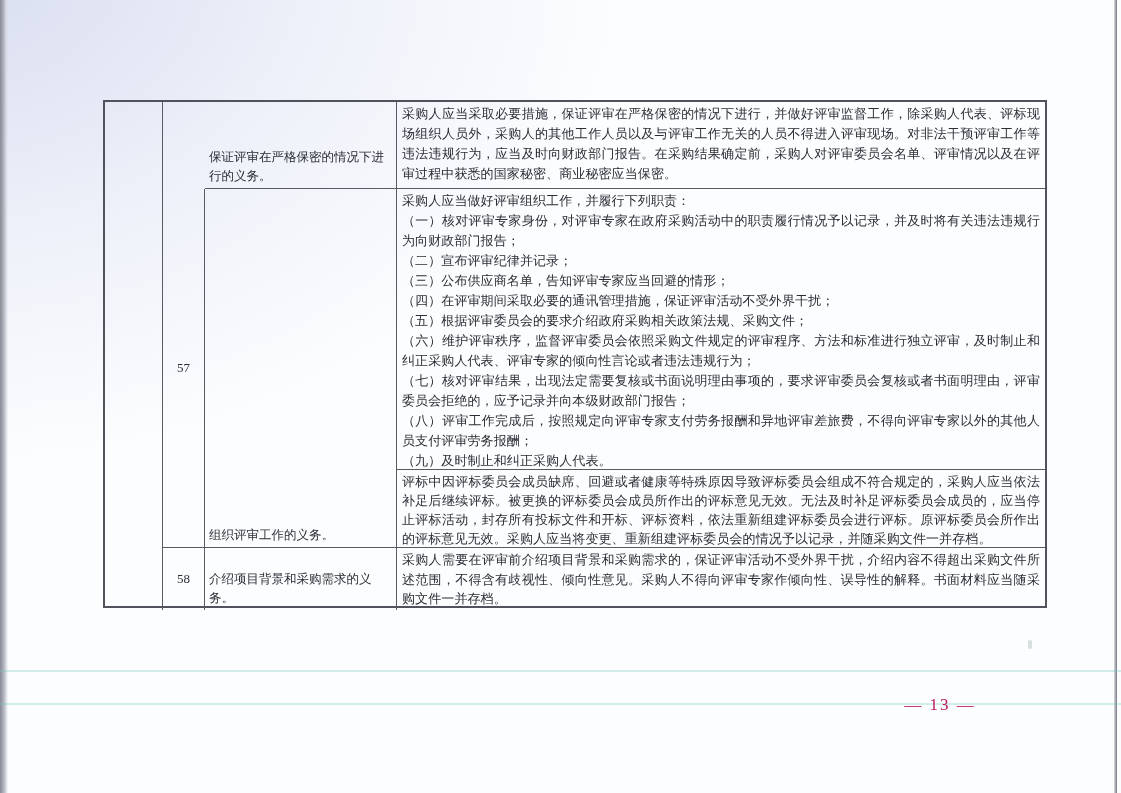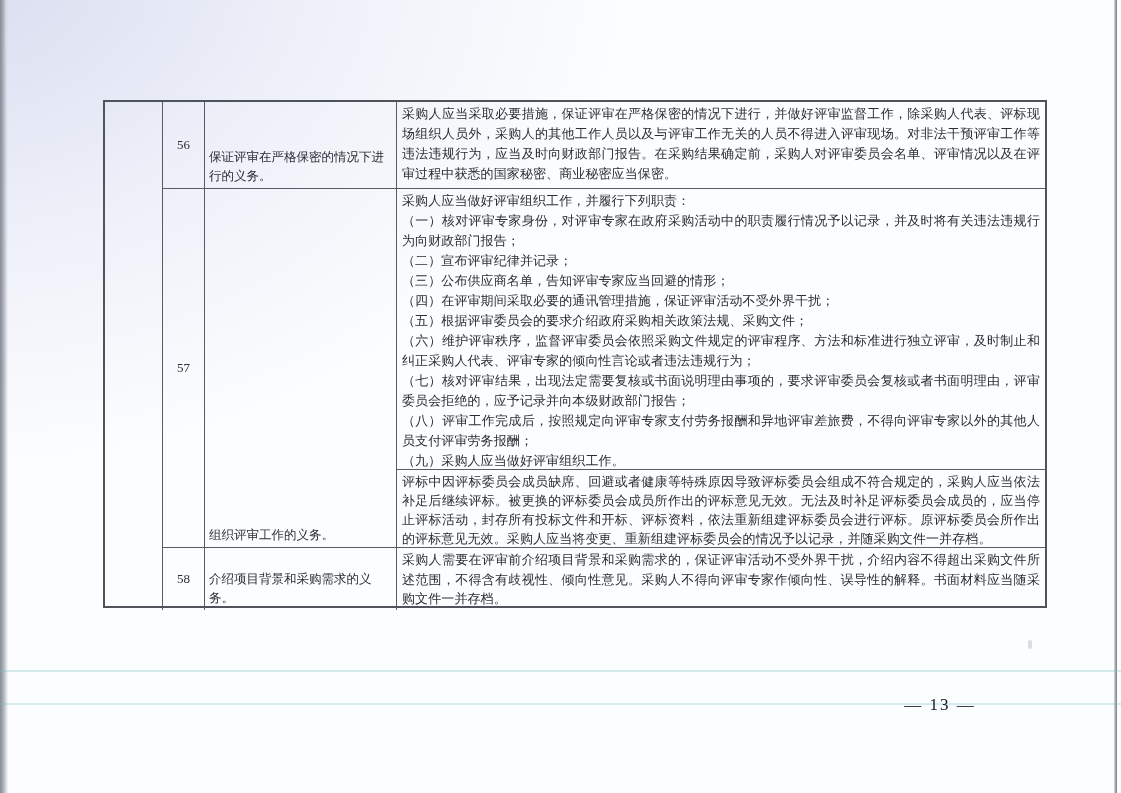--- a/index.html
+++ b/index.html
@@ -53,42 +53,39 @@
   .c-title57{grid-area:2/3/4/4;}
   .c-det57a{grid-area:2/4/3/5;}
   .c-det57b{grid-area:3/4/4/5;}
   .c-num58 {grid-area:4/2/5/3;}
   .c-title58{grid-area:4/3/5/4;}
   .c-det58 {grid-area:4/4/5/5;}
 
   
   .page-number{
     position:absolute;left:880px;top:695px;width:120px;
-    font-size:17px;color:#0f172a;letter-spacing:2px;text-align:center;
+    font-size:17px;color:#be185d;letter-spacing:2px;text-align:center;
   }
 </style>
 </head>
 <body>
 
 <div class="page">
 
   <div class="tint-topleft"></div>
   <div class="edge-left"></div>
   <div class="edge-right"></div>
   <div class="scan-line l1"></div>
   <div class="scan-line l2"></div>
   <div class="speck"></div>
 
   <div class="doc-table">
 
     <div class="cell br c-empty"></div>
 
-    <div class="cell br bb cell-num c-num56">
-      <span>56</span>
-    </div>
     <div class="cell br bb cell-title c-title56">
       <span>保证评审在严格保密的情况下进行的义务。</span>
     </div>
     <div class="cell bb cell-detail lh20 c-det56">
       <p>采购人应当采取必要措施，保证评审在严格保密的情况下进行，并做好评审监督工作，除采购人代表、评标现场组织人员外，采购人的其他工作人员以及与评审工作无关的人员不得进入评审现场。对非法干预评审工作等违法违规行为，应当及时向财政部门报告。在采购结果确定前，采购人对评审委员会名单、评审情况以及在评审过程中获悉的国家秘密、商业秘密应当保密。</p>
     </div>
 
     <div class="cell br bb cell-num c-num57">
       <span>57</span>
     </div>
@@ -98,21 +95,21 @@
     <div class="cell bb cell-detail lh20 c-det57a">
       <p>采购人应当做好评审组织工作，并履行下列职责：</p>
       <p>（一）核对评审专家身份，对评审专家在政府采购活动中的职责履行情况予以记录，并及时将有关违法违规行为向财政部门报告；</p>
       <p>（二）宣布评审纪律并记录；</p>
       <p>（三）公布供应商名单，告知评审专家应当回避的情形；</p>
       <p>（四）在评审期间采取必要的通讯管理措施，保证评审活动不受外界干扰；</p>
       <p>（五）根据评审委员会的要求介绍政府采购相关政策法规、采购文件；</p>
       <p>（六）维护评审秩序，监督评审委员会依照采购文件规定的评审程序、方法和标准进行独立评审，及时制止和纠正采购人代表、评审专家的倾向性言论或者违法违规行为；</p>
       <p>（七）核对评审结果，出现法定需要复核或书面说明理由事项的，要求评审委员会复核或者书面明理由，评审委员会拒绝的，应予记录并向本级财政部门报告；</p>
       <p>（八）评审工作完成后，按照规定向评审专家支付劳务报酬和异地评审差旅费，不得向评审专家以外的其他人员支付评审劳务报酬；</p>
-      <p>（九）采购人应当做好评审组织工作。</p>
+      <p>（九）及时制止和纠正采购人代表。</p>
     </div>
     <div class="cell bb cell-detail lh19 c-det57b">
       <p>评标中因评标委员会成员缺席、回避或者健康等特殊原因导致评标委员会组成不符合规定的，采购人应当依法补足后继续评标。被更换的评标委员会成员所作出的评标意见无效。无法及时补足评标委员会成员的，应当停止评标活动，封存所有投标文件和开标、评标资料，依法重新组建评标委员会进行评标。原评标委员会所作出的评标意见无效。采购人应当将变更、重新组建评标委员会的情况予以记录，并随采购文件一并存档。</p>
     </div>
 
     <div class="cell br cell-num c-num58">
       <span>58</span>
     </div>
     <div class="cell br cell-title c-title58">
       <span>介绍项目背景和采购需求的义务。</span>

